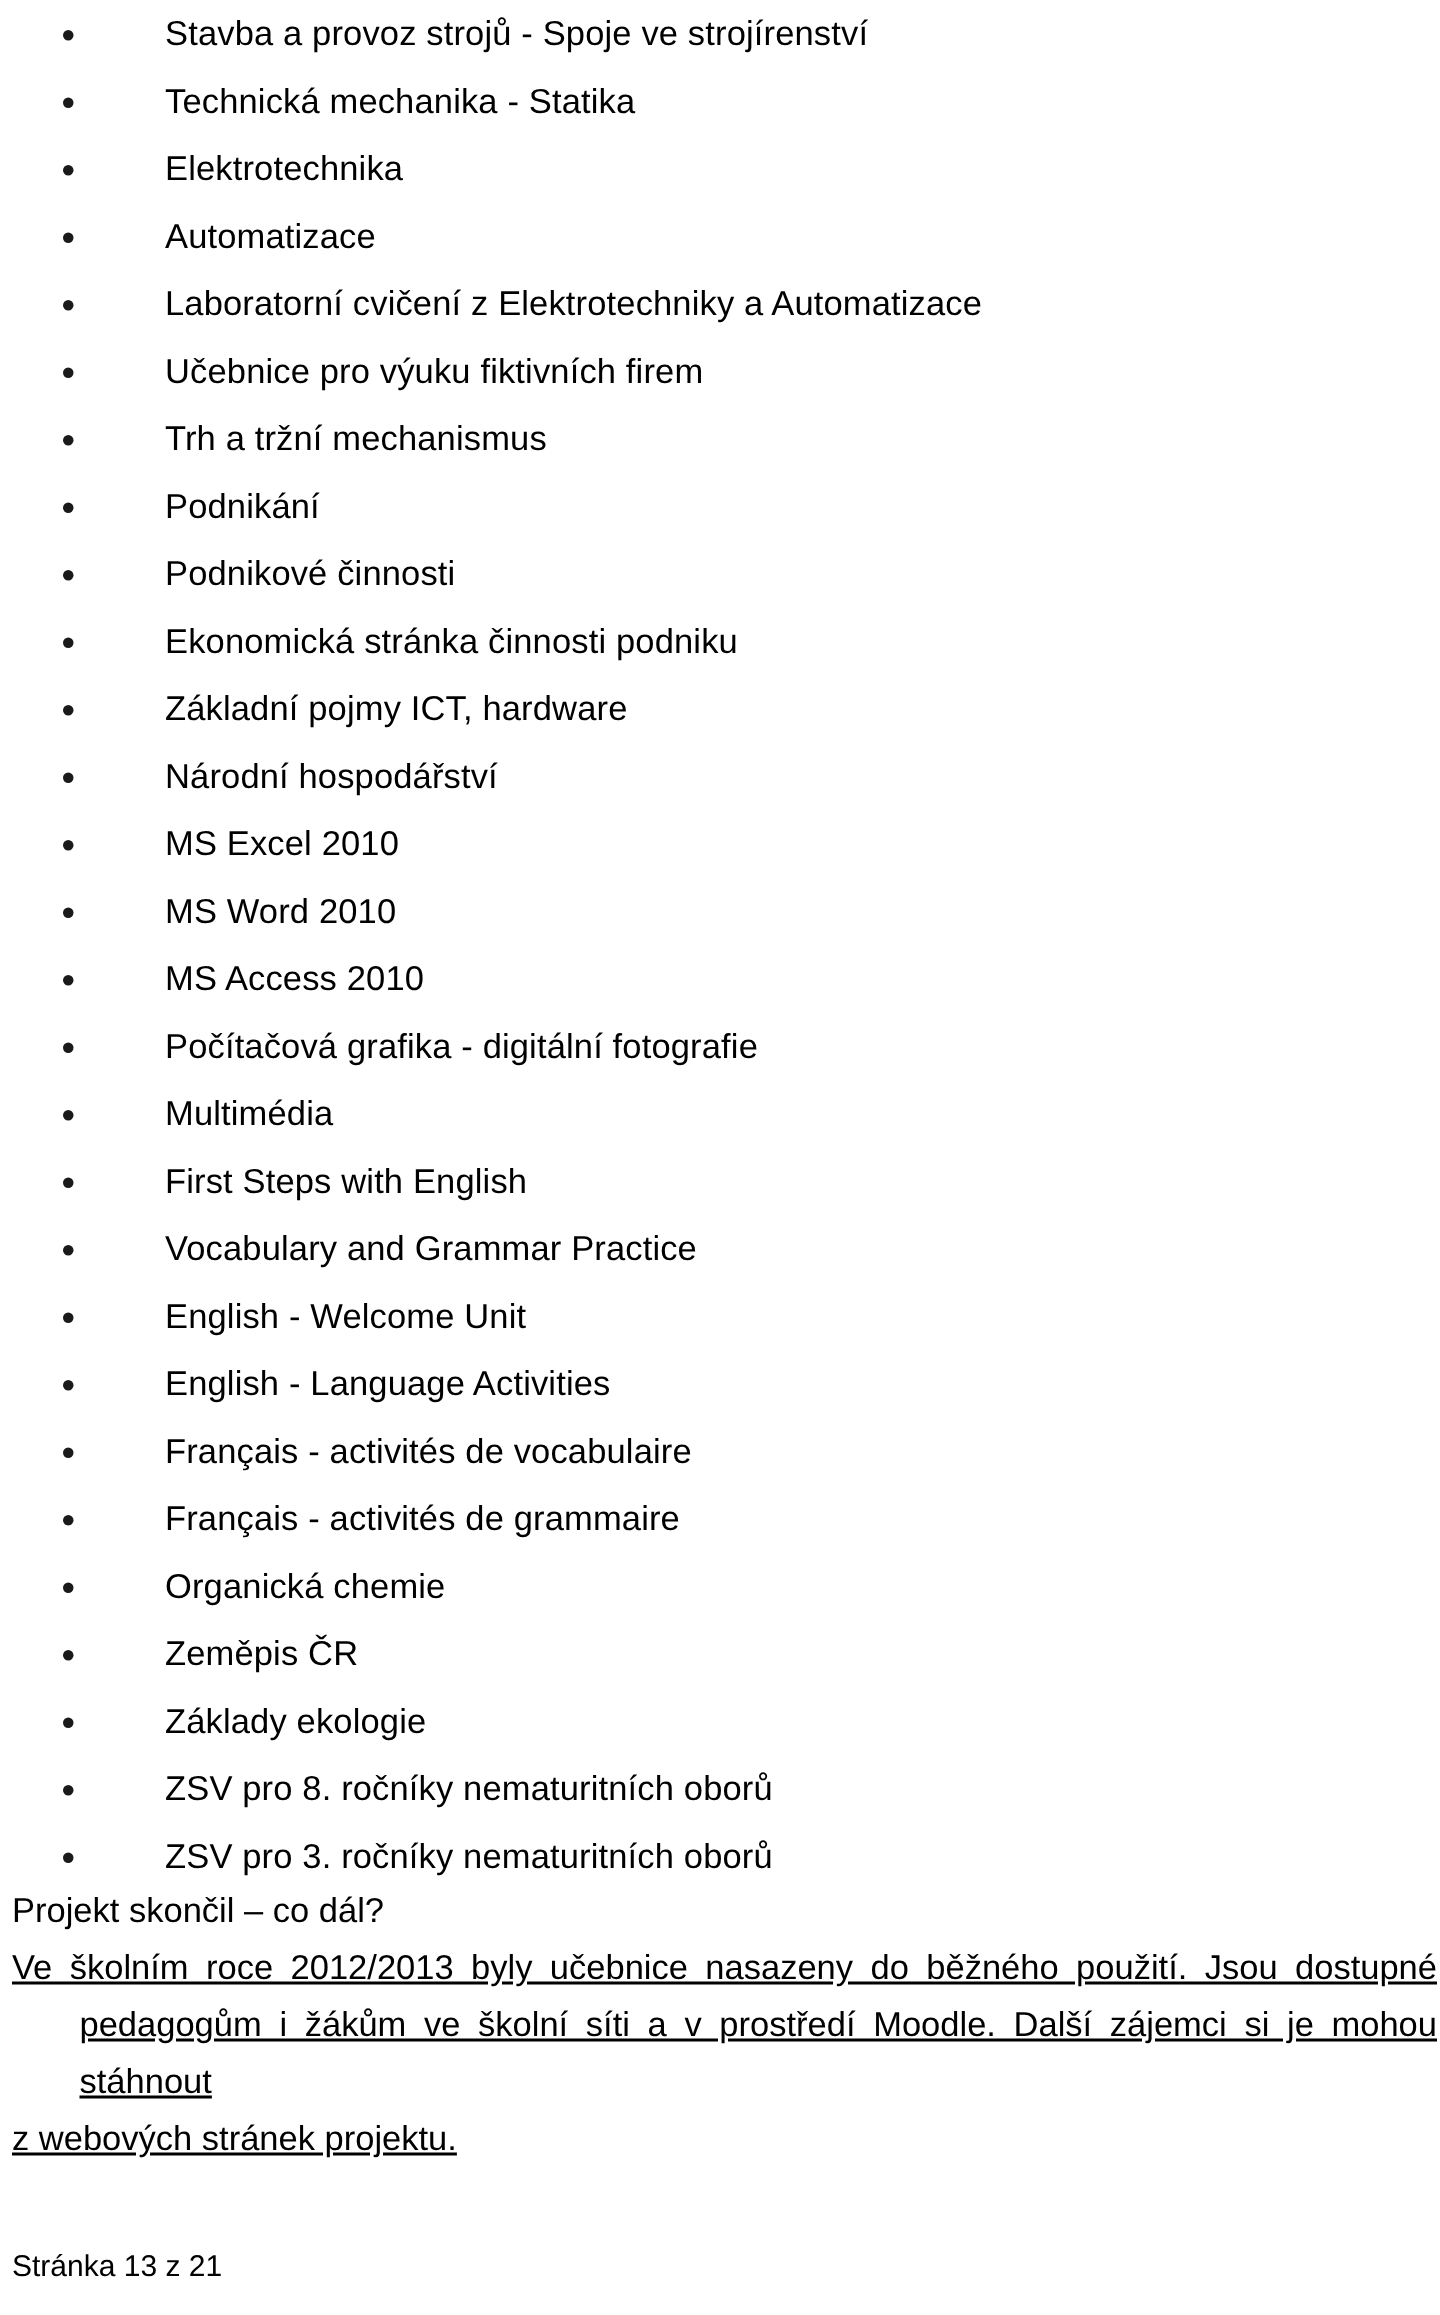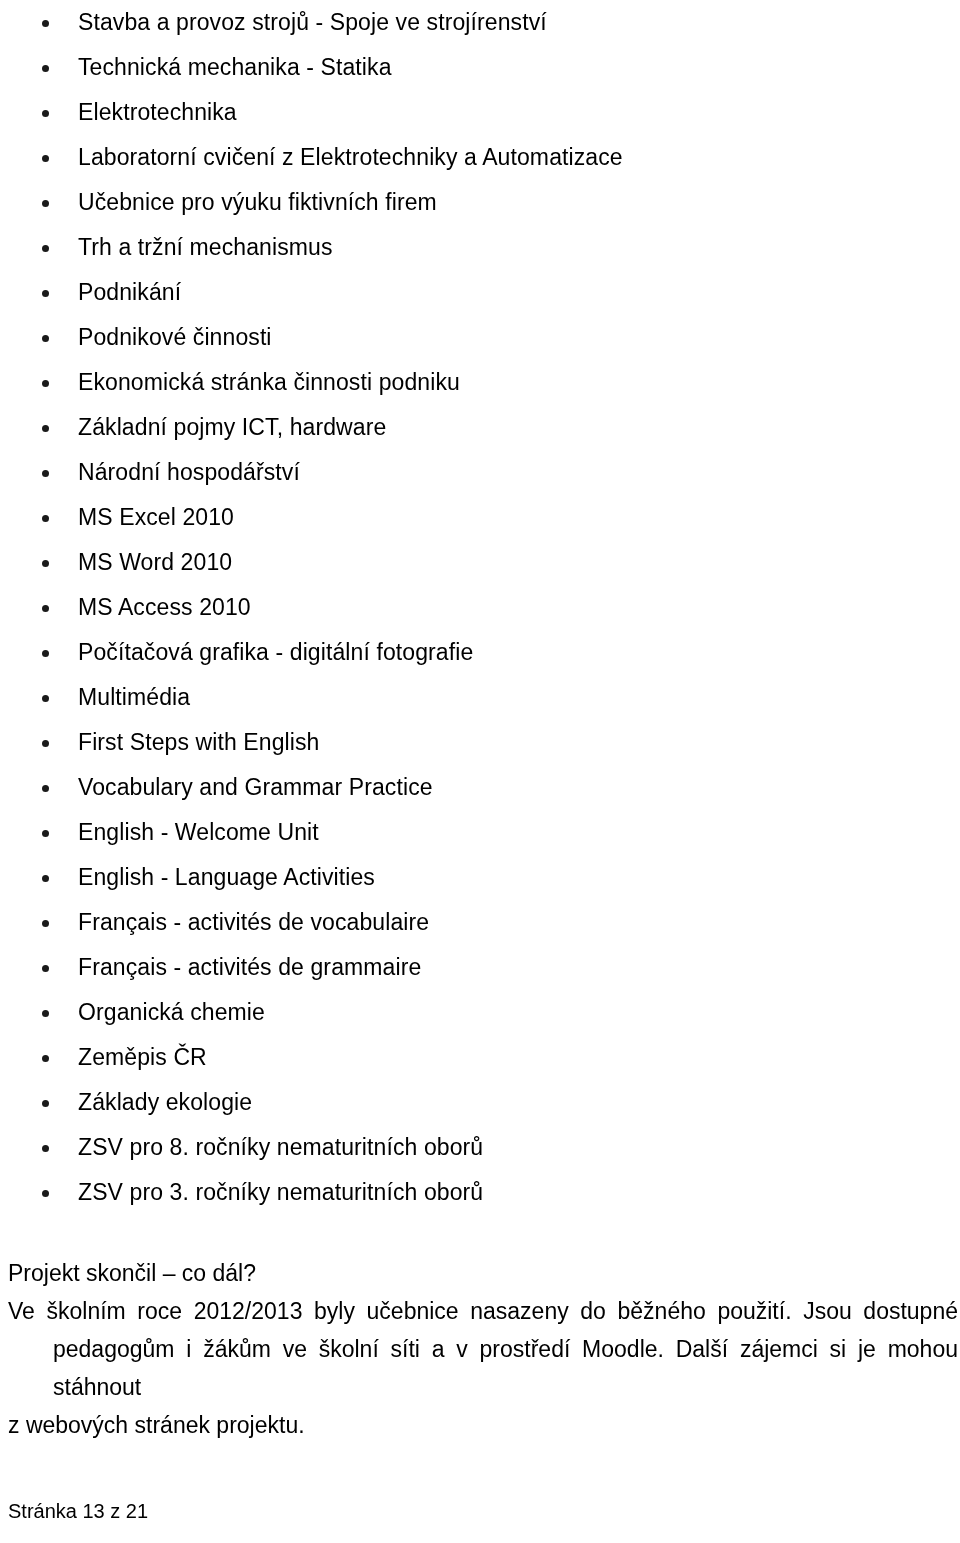--- a/index.html
+++ b/index.html
@@ -32,21 +32,21 @@
     padding: 0;
     position: absolute;
     left: 0;
     top: 0;
     width: 960px;
   }
   .bullet-item {
     position: relative;
     height: 45px;
     line-height: 45px;
-    padding-left: 78px;
+    padding-left: 110px;
     font-size: 23px;
     letter-spacing: 0.1px;
     white-space: nowrap;
   }
   .bullet-dot {
     position: absolute;
     left: 42px;
     top: 50%;
     width: 7px;
     height: 7px;
@@ -73,20 +73,21 @@
   .body-paragraph {
     position: absolute;
     left: 8px;
     top: 1292px;
     width: 950px;
     font-size: 23px;
     line-height: 38px;
     text-align: justify;
     text-justify: inter-word;
     hyphens: none;
+    text-decoration: underline;
   }
   .body-paragraph > span {
     display: block;
   }
 
   
   .page-footer {
     position: absolute;
     left: 8px;
     top: 1496px;
@@ -108,20 +109,24 @@
     <li class="bullet-item">
       <span class="bullet-dot"></span>
       <span class="bullet-text">Technická mechanika - Statika</span>
     </li>
     <li class="bullet-item">
       <span class="bullet-dot"></span>
       <span class="bullet-text">Elektrotechnika</span>
     </li>
     <li class="bullet-item">
       <span class="bullet-dot"></span>
+      <span class="bullet-text">Automatizace</span>
+    </li>
+    <li class="bullet-item">
+      <span class="bullet-dot"></span>
       <span class="bullet-text">Laboratorní cvičení z Elektrotechniky a Automatizace</span>
     </li>
     <li class="bullet-item">
       <span class="bullet-dot"></span>
       <span class="bullet-text">Učebnice pro výuku fiktivních firem</span>
     </li>
     <li class="bullet-item">
       <span class="bullet-dot"></span>
       <span class="bullet-text">Trh a tržní mechanismus</span>
     </li>

